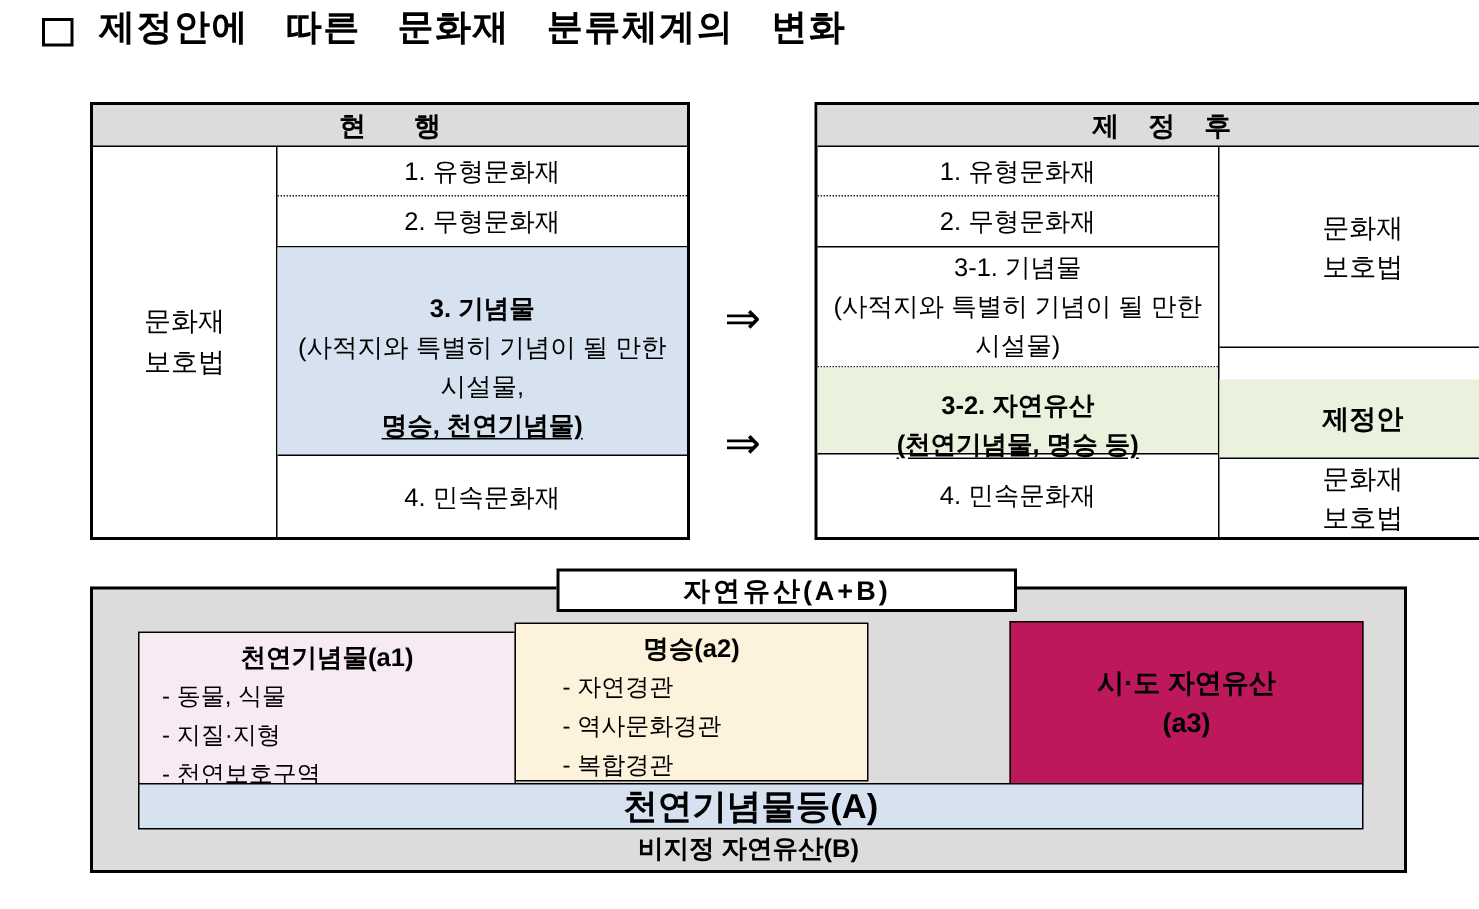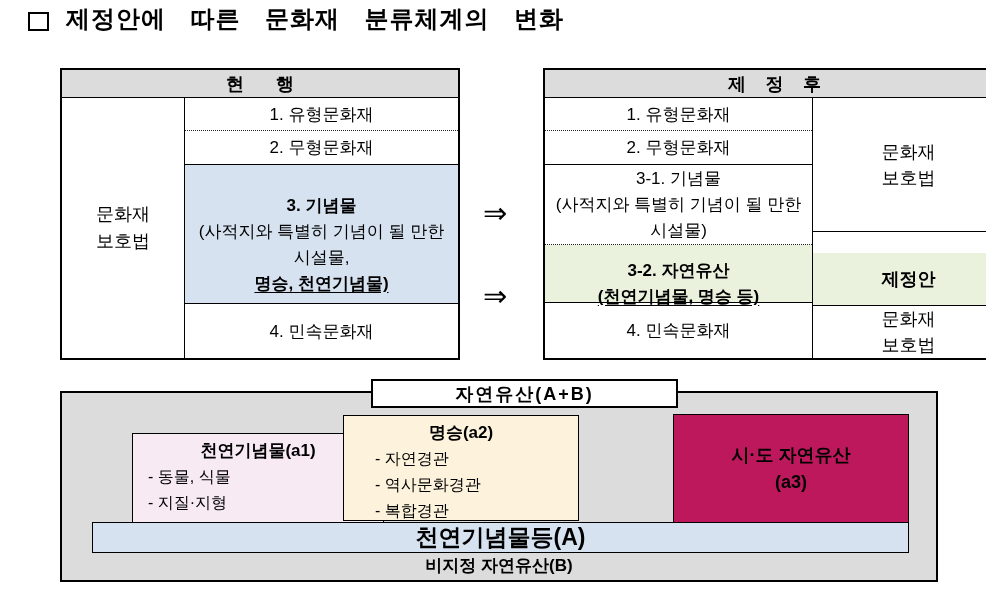--- a/index.html
+++ b/index.html
@@ -60,21 +60,21 @@
   .arrow2 { top:282px; }
 
   
   .gray-box { position:absolute; left:60px; top:391px; width:878px; height:191px;
               background:#dcdcdc; border:2px solid #000; }
   .nh-title { position:absolute; left:356px; top:379px; width:307px; height:29px;
               background:#fff; border:2px solid #000; z-index:5;
               display:flex; align-items:center; justify-content:center;
               font-size:18px; font-weight:bold; letter-spacing:2px;margin-left:15px; }
   .nh-box { position:absolute; border:1px solid #000; font-size:16px; }
-  .box-a1 { left:30px;  top:40px; width:252px; height:106px; background:#f7eaf3;margin-left:40px; }
+  .box-a1 { left:30px;  top:28px; width:252px; height:106px; background:#f7eaf3; }
   .box-a2 { left:281px; top:22px; width:236px; height:106px; background:#fdf2dc; }
   .box-a3 { left:611px; top:21px; width:236px; height:110px; background:#be185d;
             display:flex; flex-direction:column; align-items:center; justify-content:center;
             font-size:18px; font-weight:bold; line-height:27px; }
   .nh-box-header { text-align:center; font-size:17px; font-weight:bold; padding-top:4px; line-height:26px; }
   .nh-item { padding-left:15px; line-height:26px; }
   .box-a2 .nh-item { padding-left:31px; }
   .strip-a { position:absolute; left:30px; top:129px; width:817px; height:31px;
              background:#d6e2f0; border:1px solid #000;
              display:flex; align-items:center; justify-content:center;

